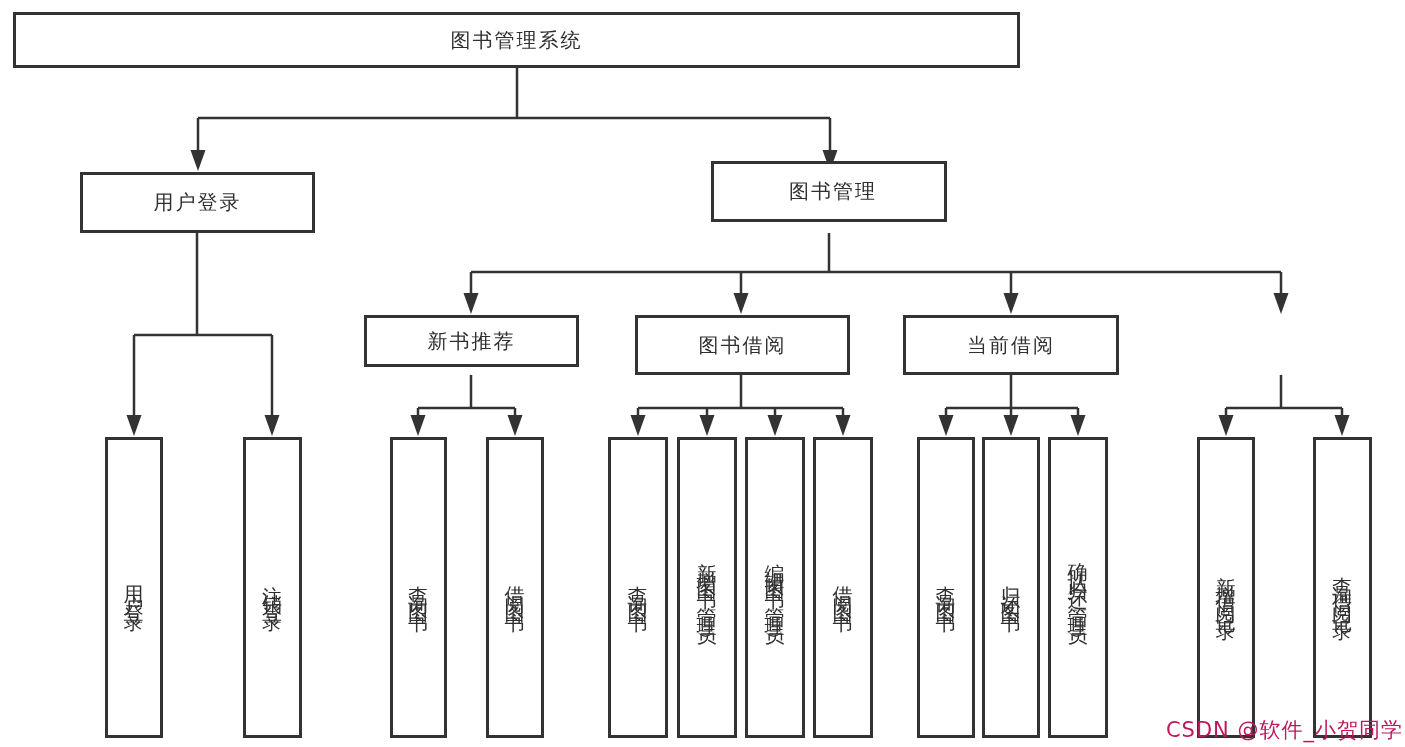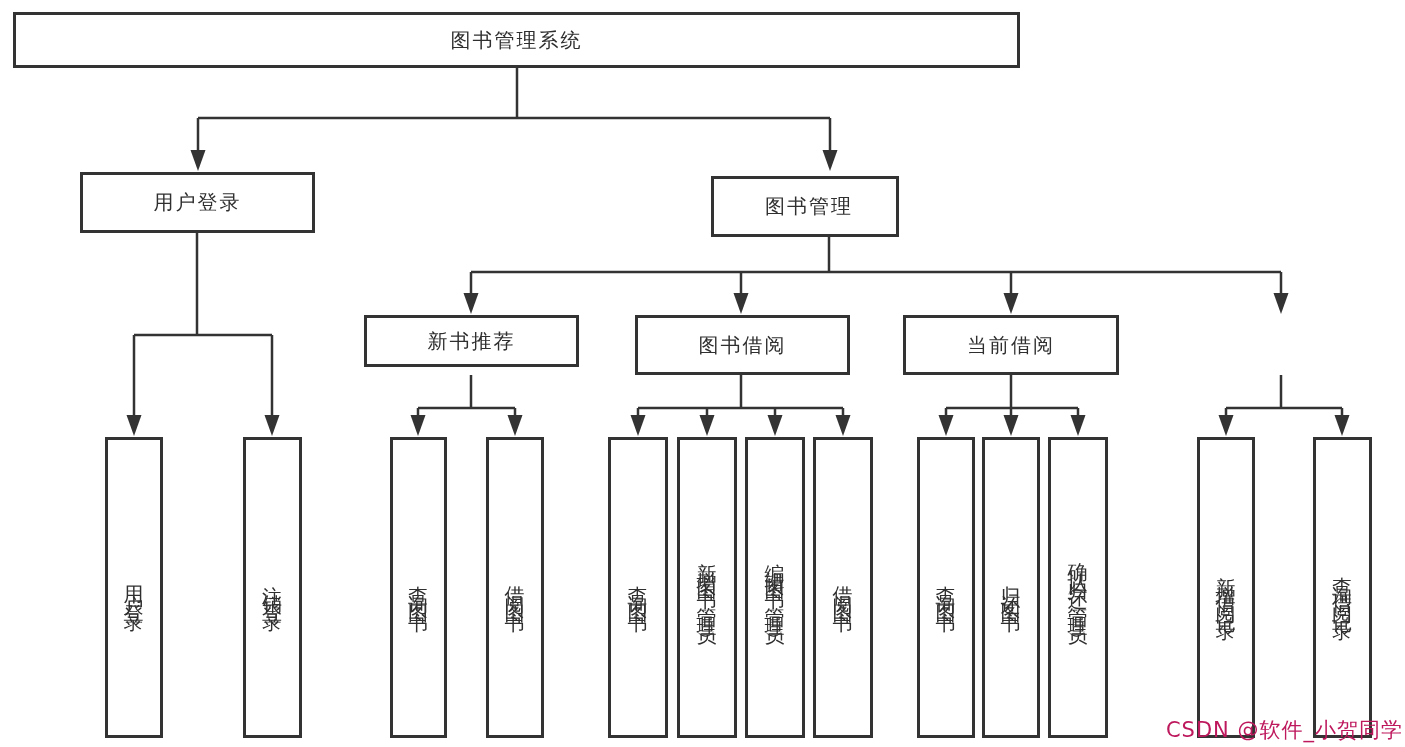--- a/index.html
+++ b/index.html
@@ -130,21 +130,21 @@
       <polygon points="1334.5,415 1349.5,415 1342,436"></polygon>
   </svg>
 
   <div class="node" style="left:13px; top:12px; width:1007px; height:56px;">
     <span>图书管理系统</span>
   </div>
 
   <div class="node" style="left:80px; top:172px; width:235px; height:61px;">
     <span>用户登录</span>
   </div>
-  <div class="node" style="left:711px; top:176px; width:188px; height:61px;padding-left:8px;">
+  <div class="node" style="left:711px; top:161px; width:236px; height:61px;padding-left:8px;">
     <span>图书管理</span>
   </div>
 
   <div class="node" style="left:364px; top:315px; width:215px; height:52px;">
     <span>新书推荐</span>
   </div>
   <div class="node" style="left:903px; top:315px; width:216px; height:60px;">
     <span>当前借阅</span>
   </div>
   <div class="node" style="left:635px; top:315px; width:215px; height:60px;">

